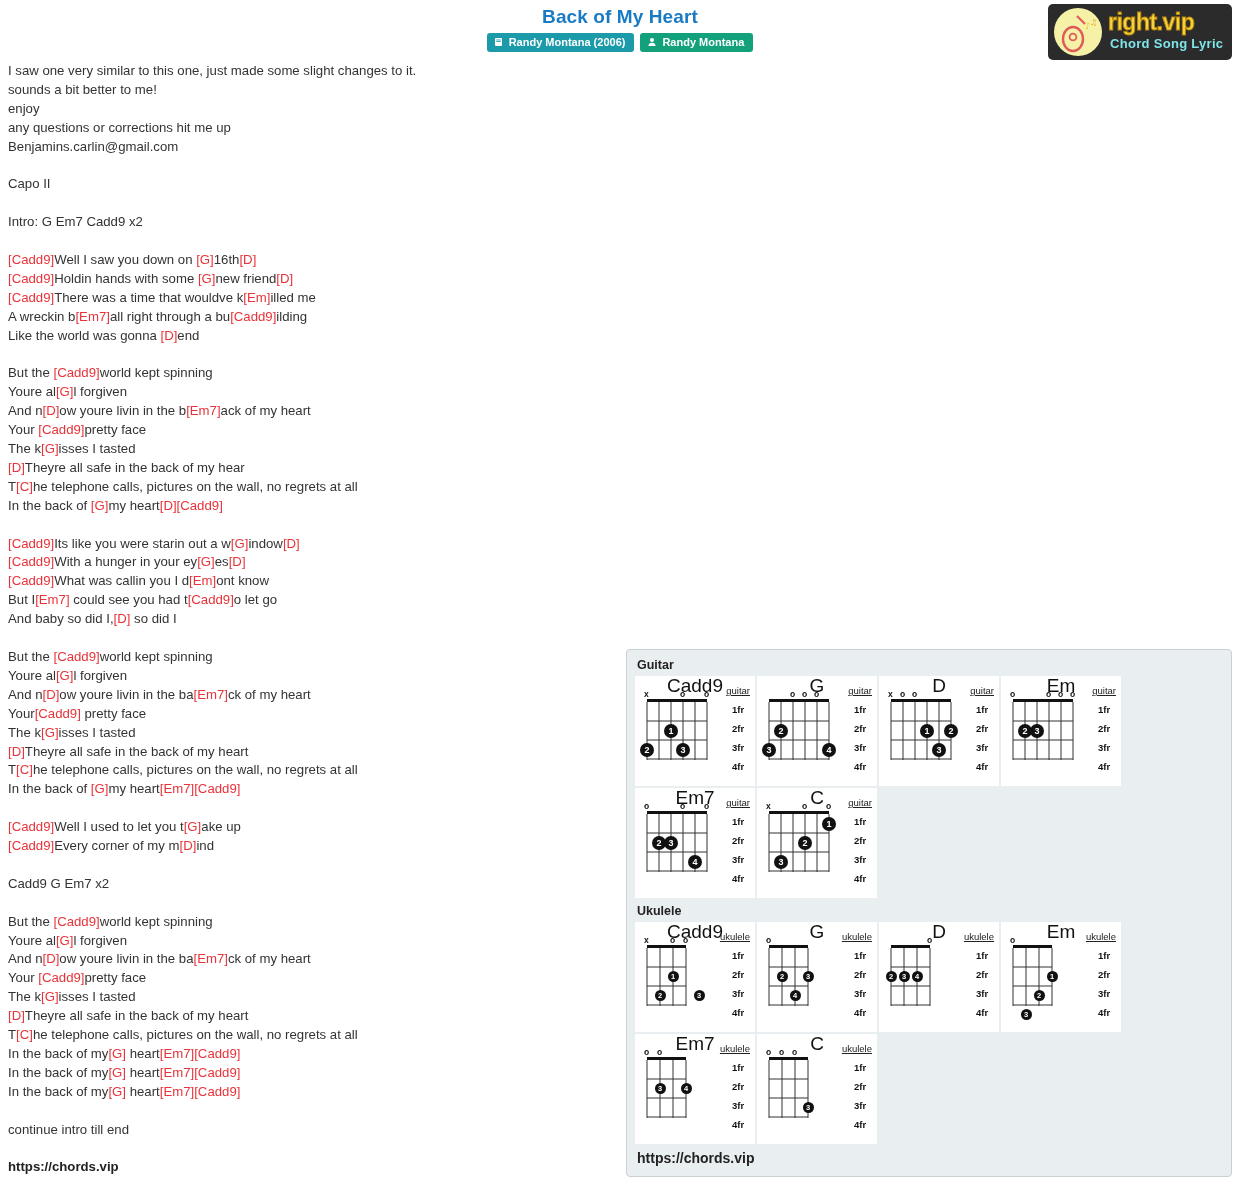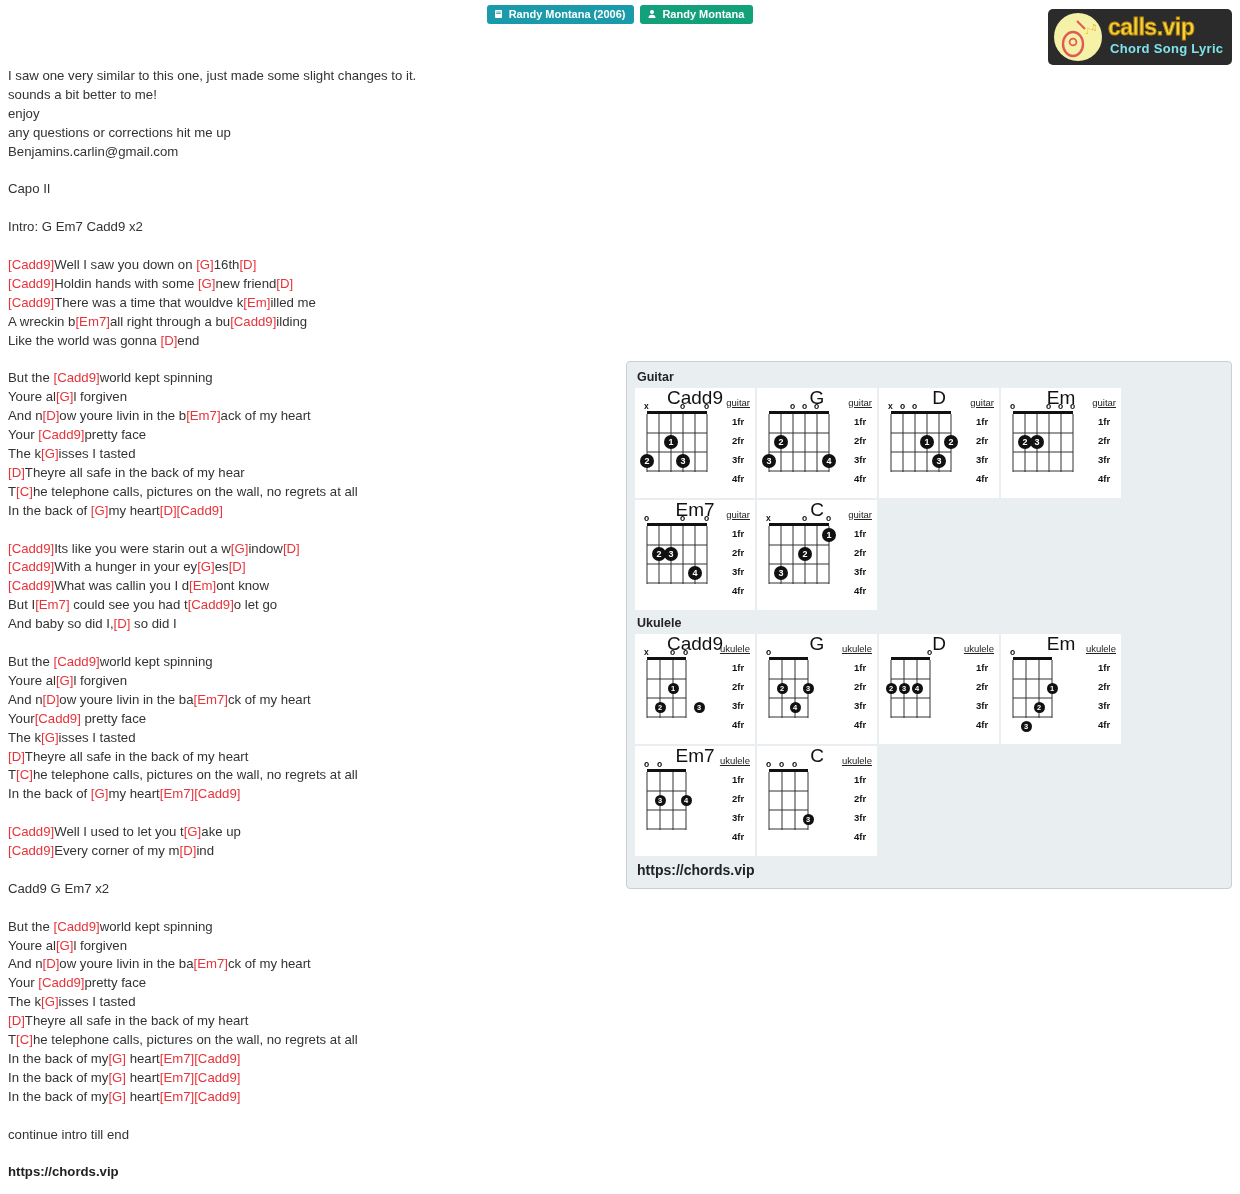--- a/index.html
+++ b/index.html
@@ -36,21 +36,21 @@
   .logo-txt1{
     position:absolute;left:60px;top:5px;font-size:23px;font-weight:bold;
     color:#f4d43c;letter-spacing:-.5px;
     -webkit-text-stroke:1px #b8860b;
   }
   .logo-txt2{
     position:absolute;left:62px;top:32px;font-size:13px;font-weight:bold;
     color:#7fe3e8;letter-spacing:.3px;
   }
   
-  .page{display:flex;align-items:center;}
+  .page{display:flex;align-items:flex-end;}
   .lyrics{
     width:612px;padding:0 0 0 8px;
     font-size:13.2px;line-height:18.9px;color:#333;
     white-space:pre-wrap;
   }
   .lyrics .ch{color:#e8333a;}
   .lyrics .url{font-weight:bold;color:#222;}
   .right{
     width:606px;margin-left:6px;
     border:1px solid #c9d0d4;border-radius:4px;
@@ -81,20 +81,21 @@
     display:flex;align-items:center;justify-content:center;
     box-sizing:border-box;
   }
   .dot.uk{width:11px;height:11px;font-size:7.5px;}
   .site-url{font-size:14px;font-weight:bold;color:#222;margin:4px 0 2px 2px;}
 </style>
 </head>
 <body>
 
 <div class="header">
+  <div class="title">Back of My Heart</div>
   <div class="badges">
     <span class="badge b-album">
       <svg width="10" height="10" viewBox="0 0 10 10">
         <rect x="1" y="1" width="7" height="8" rx="1" fill="#fff"></rect>
         <rect x="2.2" y="2.6" width="4.6" height="0.8" fill="#1b9aaa"></rect>
         <rect x="2.2" y="4.2" width="4.6" height="0.8" fill="#1b9aaa"></rect>
       </svg>
       <span>Randy Montana (2006)</span>
     </span>
     <span class="badge b-artist">
@@ -109,21 +110,21 @@
   <div class="logo">
     <div class="logo-disc">
       <svg width="48" height="48" viewBox="0 0 48 48">
         <path d="M23 8 L31 16" stroke="#e05a5a" stroke-width="2.2" fill="none"></path>
         <ellipse cx="19" cy="31" rx="10" ry="12" fill="none" stroke="#e05a5a" stroke-width="2.4"></ellipse>
         <circle cx="19" cy="29" r="3.4" fill="none" stroke="#e05a5a" stroke-width="1.8"></circle>
         <text x="31" y="21" font-size="9" fill="#f0c419" font-family="DejaVu Sans, sans-serif">♪</text>
         <text x="36" y="17" font-size="8" fill="#e8a317" font-family="DejaVu Sans, sans-serif">♫</text>
       </svg>
     </div>
-    <div class="logo-txt1">calls.vip</div>
+    <div class="logo-txt1">right.vip</div>
     <div class="logo-txt2">Chord Song Lyric</div>
   </div>
 </div>
 
 <div class="page">
 
   <div class="lyrics" id="lyrics"><div style="min-height: 18.9px;">I saw one very similar to this one, just made some slight changes to it.</div><div style="min-height: 18.9px;">sounds a bit better to me!</div><div style="min-height: 18.9px;">enjoy</div><div style="min-height: 18.9px;">any questions or corrections hit me up</div><div style="min-height: 18.9px;">Benjamins.carlin@gmail.com</div><div style="min-height: 18.9px;"></div><div style="min-height: 18.9px;">Capo II</div><div style="min-height: 18.9px;"></div><div style="min-height: 18.9px;">Intro: G Em7 Cadd9 x2</div><div style="min-height: 18.9px;"></div><div style="min-height: 18.9px;"><span class="ch">[Cadd9]</span><span>Well I saw you down on </span><span class="ch">[G]</span><span>16th</span><span class="ch">[D]</span></div><div style="min-height: 18.9px;"><span class="ch">[Cadd9]</span><span>Holdin hands with some </span><span class="ch">[G]</span><span>new friend</span><span class="ch">[D]</span></div><div style="min-height: 18.9px;"><span class="ch">[Cadd9]</span><span>There was a time that wouldve k</span><span class="ch">[Em]</span><span>illed me</span></div><div style="min-height: 18.9px;"><span>A wreckin b</span><span class="ch">[Em7]</span><span>all right through a bu</span><span class="ch">[Cadd9]</span><span>ilding</span></div><div style="min-height: 18.9px;"><span>Like the world was gonna </span><span class="ch">[D]</span><span>end</span></div><div style="min-height: 18.9px;"></div><div style="min-height: 18.9px;"><span>But the </span><span class="ch">[Cadd9]</span><span>world kept spinning</span></div><div style="min-height: 18.9px;"><span>Youre al</span><span class="ch">[G]</span><span>l forgiven</span></div><div style="min-height: 18.9px;"><span>And n</span><span class="ch">[D]</span><span>ow youre livin in the b</span><span class="ch">[Em7]</span><span>ack of my heart</span></div><div style="min-height: 18.9px;"><span>Your </span><span class="ch">[Cadd9]</span><span>pretty face</span></div><div style="min-height: 18.9px;"><span>The k</span><span class="ch">[G]</span><span>isses I tasted</span></div><div style="min-height: 18.9px;"><span class="ch">[D]</span><span>Theyre all safe in the back of my hear</span></div><div style="min-height: 18.9px;"><span>T</span><span class="ch">[C]</span><span>he telephone calls, pictures on the wall, no regrets at all</span></div><div style="min-height: 18.9px;"><span>In the back of </span><span class="ch">[G]</span><span>my heart</span><span class="ch">[D][Cadd9]</span></div><div style="min-height: 18.9px;"></div><div style="min-height: 18.9px;"><span class="ch">[Cadd9]</span><span>Its like you were starin out a w</span><span class="ch">[G]</span><span>indow</span><span class="ch">[D]</span></div><div style="min-height: 18.9px;"><span class="ch">[Cadd9]</span><span>With a hunger in your ey</span><span class="ch">[G]</span><span>es</span><span class="ch">[D]</span></div><div style="min-height: 18.9px;"><span class="ch">[Cadd9]</span><span>What was callin you I d</span><span class="ch">[Em]</span><span>ont know</span></div><div style="min-height: 18.9px;"><span>But I</span><span class="ch">[Em7]</span><span> could see you had t</span><span class="ch">[Cadd9]</span><span>o let go</span></div><div style="min-height: 18.9px;"><span>And baby so did I,</span><span class="ch">[D]</span><span> so did I</span></div><div style="min-height: 18.9px;"></div><div style="min-height: 18.9px;"><span>But the </span><span class="ch">[Cadd9]</span><span>world kept spinning</span></div><div style="min-height: 18.9px;"><span>Youre al</span><span class="ch">[G]</span><span>l forgiven</span></div><div style="min-height: 18.9px;"><span>And n</span><span class="ch">[D]</span><span>ow youre livin in the ba</span><span class="ch">[Em7]</span><span>ck of my heart</span></div><div style="min-height: 18.9px;"><span>Your</span><span class="ch">[Cadd9]</span><span> pretty face</span></div><div style="min-height: 18.9px;"><span>The k</span><span class="ch">[G]</span><span>isses I tasted</span></div><div style="min-height: 18.9px;"><span class="ch">[D]</span><span>Theyre all safe in the back of my heart</span></div><div style="min-height: 18.9px;"><span>T</span><span class="ch">[C]</span><span>he telephone calls, pictures on the wall, no regrets at all</span></div><div style="min-height: 18.9px;"><span>In the back of </span><span class="ch">[G]</span><span>my heart</span><span class="ch">[Em7][Cadd9]</span></div><div style="min-height: 18.9px;"></div><div style="min-height: 18.9px;"><span class="ch">[Cadd9]</span><span>Well I used to let you t</span><span class="ch">[G]</span><span>ake up</span></div><div style="min-height: 18.9px;"><span class="ch">[Cadd9]</span><span>Every corner of my m</span><span class="ch">[D]</span><span>ind</span></div><div style="min-height: 18.9px;"></div><div style="min-height: 18.9px;">Cadd9 G Em7 x2</div><div style="min-height: 18.9px;"></div><div style="min-height: 18.9px;"><span>But the </span><span class="ch">[Cadd9]</span><span>world kept spinning</span></div><div style="min-height: 18.9px;"><span>Youre al</span><span class="ch">[G]</span><span>l forgiven</span></div><div style="min-height: 18.9px;"><span>And n</span><span class="ch">[D]</span><span>ow youre livin in the ba</span><span class="ch">[Em7]</span><span>ck of my heart</span></div><div style="min-height: 18.9px;"><span>Your </span><span class="ch">[Cadd9]</span><span>pretty face</span></div><div style="min-height: 18.9px;"><span>The k</span><span class="ch">[G]</span><span>isses I tasted</span></div><div style="min-height: 18.9px;"><span class="ch">[D]</span><span>Theyre all safe in the back of my heart</span></div><div style="min-height: 18.9px;"><span>T</span><span class="ch">[C]</span><span>he telephone calls, pictures on the wall, no regrets at all</span></div><div style="min-height: 18.9px;"><span>In the back of my</span><span class="ch">[G]</span><span> heart</span><span class="ch">[Em7][Cadd9]</span></div><div style="min-height: 18.9px;"><span>In the back of my</span><span class="ch">[G]</span><span> heart</span><span class="ch">[Em7][Cadd9]</span></div><div style="min-height: 18.9px;"><span>In the back of my</span><span class="ch">[G]</span><span> heart</span><span class="ch">[Em7][Cadd9]</span></div><div style="min-height: 18.9px;"></div><div style="min-height: 18.9px;">continue intro till end</div><div style="min-height: 18.9px;"></div><div class="url" style="min-height: 18.9px;">https://chords.vip</div></div>
 
   <div class="right">
     <div class="sec-label">Guitar</div>

